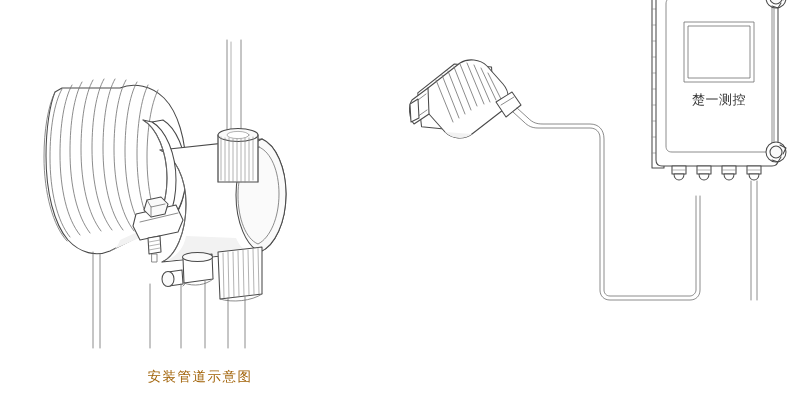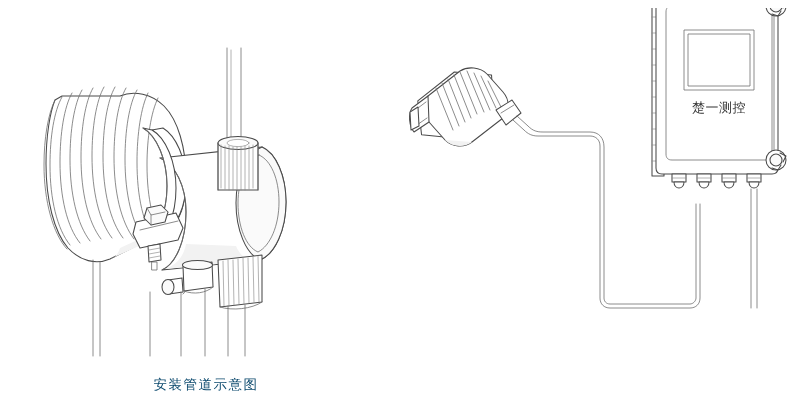--- a/index.html
+++ b/index.html
@@ -9,34 +9,33 @@
     background:#ffffff;
     font-family:"Liberation Sans", sans-serif;
     overflow:hidden;
     position:relative;
   }
   .sheet{
     position:relative;
     width:800px;height:418px;
     background:#ffffff;
   }
-  .panel{position:absolute;top:8px;height:294px;}
+  .panel{position:absolute;top:0;height:294px;}
   #panel-left{left:0;width:400px;}
   #panel-right{left:400px;width:400px;}
   .art{position:absolute;left:0;top:0;}
   .caption{
     position:absolute;
     width:100%;
     text-align:center;
     font-family:"DejaVu Sans","Liberation Sans",sans-serif;
     font-size:13.5px;
-    color:#0c4a6e;
+    color:#a16207;
     letter-spacing:1.5px;
     white-space:nowrap;
-    padding-left:6px;
   }
   #caption-left{top:368px;left:0;}
   #caption-right{top:368px;left:0;}
   svg{display:block;}
   .ln{fill:none;stroke:#4a4a4a;stroke-width:1.05;stroke-linecap:round;stroke-linejoin:round;}
   .ln-thin{fill:none;stroke:#6e6e6e;stroke-width:0.8;stroke-linecap:round;stroke-linejoin:round;}
   .ln-hair{fill:none;stroke:#8a8a8a;stroke-width:0.65;stroke-linecap:round;}
   .fillw{fill:#ffffff;stroke:#4a4a4a;stroke-width:1.05;stroke-linejoin:round;}
   .fillw-thin{fill:#ffffff;stroke:#6e6e6e;stroke-width:0.8;stroke-linejoin:round;}
   .fillf{fill:#fafafa;stroke:#4a4a4a;stroke-width:1.05;stroke-linejoin:round;}

